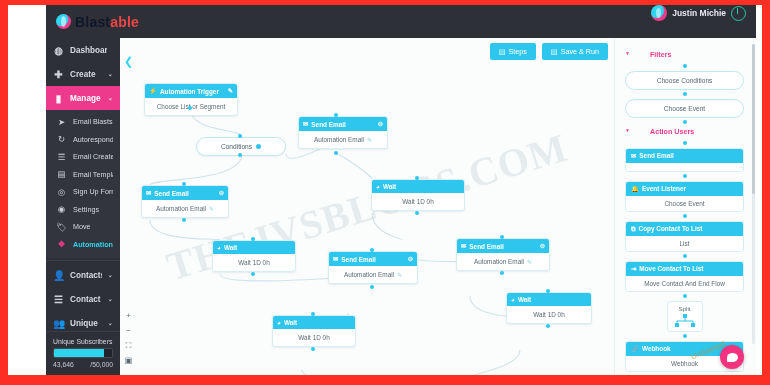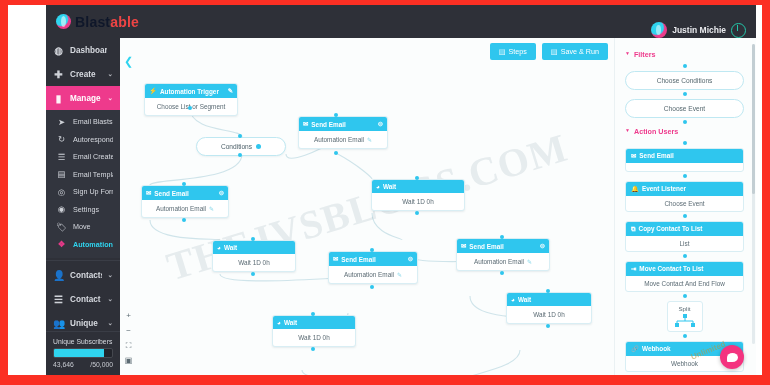--- a/index.html
+++ b/index.html
@@ -11,21 +11,21 @@
   }
   
   #app{
     position:absolute;left:8px;top:5px;width:754px;height:370px;
     background:#ffffff;overflow:hidden;
   }
   
   #topbar{
     position:absolute;left:38px;top:0;right:6px;height:33px;
     background:#2e3038;
-    display:flex;align-items:flex-end;justify-content:flex-end;
+    display:flex;align-items:flex-start;justify-content:flex-end;
     padding-right:10px;box-sizing:border-box;
   }
   #brand{
     position:absolute;left:38px;top:0;width:130px;height:33px;
     display:flex;align-items:center;gap:4px;padding-left:10px;
     box-sizing:border-box;z-index:5;
   }
   .logo-mark{
     width:15px;height:15px;border-radius:50%;
     background:radial-gradient(circle at 35% 35%,#2fd4ef 0 45%,#ec3b8b 55% 100%);
@@ -158,21 +158,21 @@
     white-space:nowrap;pointer-events:none;letter-spacing:1px;
     font-family:"Liberation Serif", serif;
   }
   
   #rpanel{
     position:absolute;right:0;top:0;width:142px;bottom:0;
     background:#fbfdfd;border-left:1px solid #eaf1f3;
     padding:9px 10px 0 8px;box-sizing:border-box;overflow:hidden;
   }
   .grp-title{
-    display:flex;gap:4px;
+    display:flex;gap:20px;
     font-size:7.2px;font-weight:bold;color:#ee3a8c;margin:3px 0 5px 2px;
   }
   .grp-title .car{font-size:5px;color:#ee3a8c;}
   .rp-pill{
     height:17px;border:1px solid #bfe8f2;border-radius:999px;background:#fff;
     display:flex;align-items:center;justify-content:center;
     font-size:6.6px;color:#56686f;margin:0 2px;cursor:pointer;
   }
   .conn{
     width:4px;height:4px;border-radius:50%;background:#2fc6ee;

